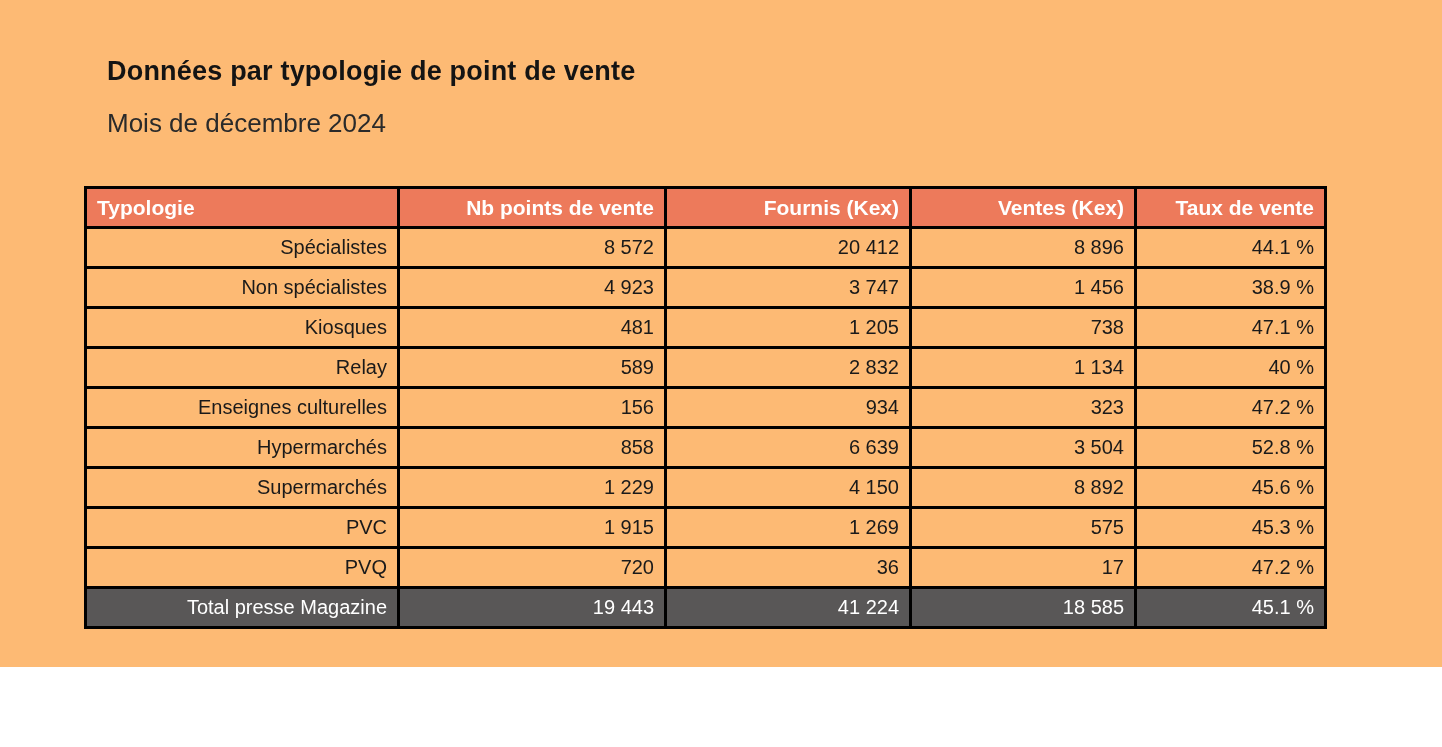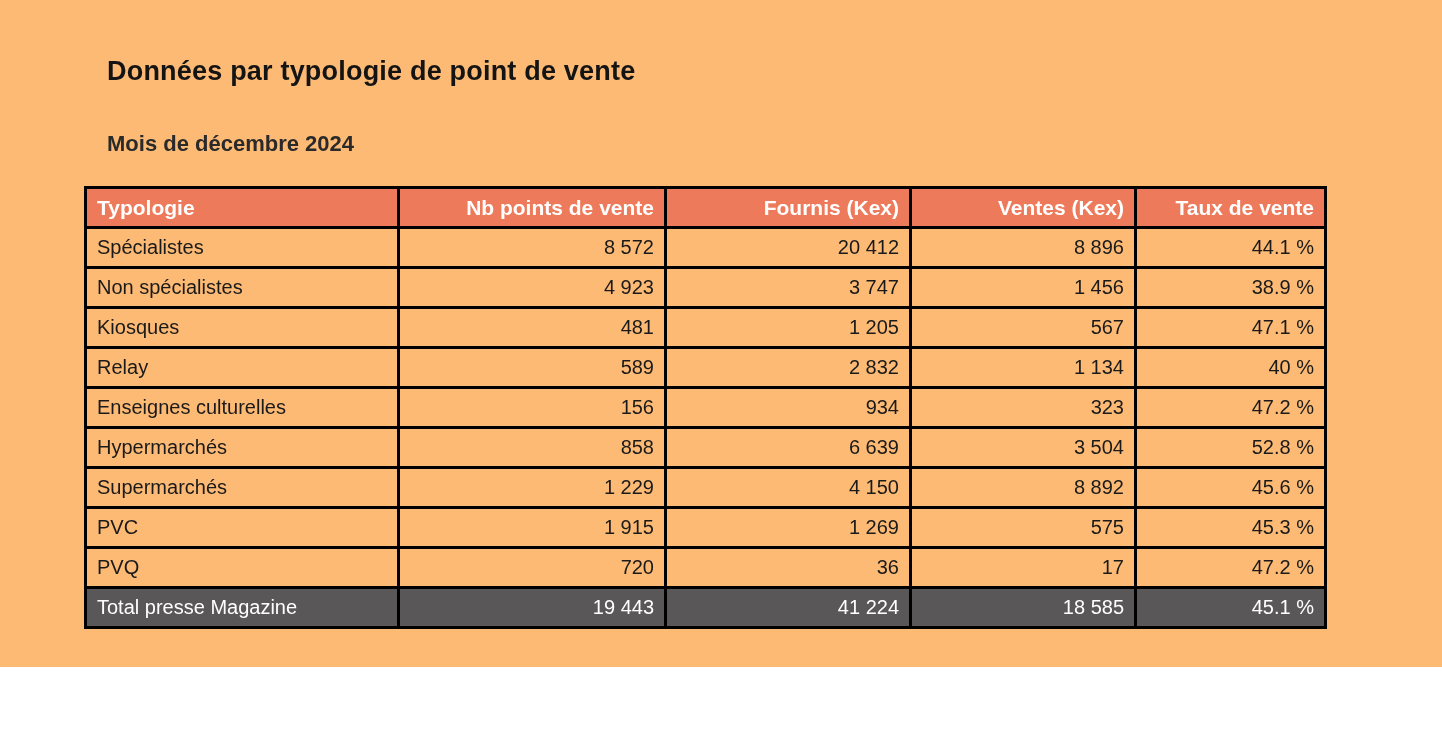--- a/index.html
+++ b/index.html
@@ -23,23 +23,23 @@
     top: 56px;
     margin: 0;
     font-size: 27px;
     font-weight: 700;
     letter-spacing: 0.2px;
     color: #141414;
   }
   .doc-subtitle {
     position: absolute;
     left: 107px;
-    top: 131px;
-    font-size: 22px;
-    font-weight: 700;
+    top: 108px;
+    font-size: 26px;
+    font-weight: 400;
     color: #2a2a2a;
   }
   table.data-table {
     position: absolute;
     left: 84px;
     top: 186px;
     width: 1240px;
     border-collapse: collapse;
     table-layout: fixed;
     font-size: 20px;
@@ -59,21 +59,21 @@
     overflow: hidden;
     white-space: nowrap;
   }
   table.data-table th {
     background: #ED7A5B;
     color: #ffffff;
     font-weight: 700;
     font-size: 21px;
   }
   table.data-table th.col-typologie { text-align: left; }
-  table.data-table td.col-typologie { text-align: left; }
+  table.data-table td.col-typologie { text-align: right; }
   table.data-table tr.total-row td {
     background: #595757;
     color: #ffffff;
     font-weight: 400;
   }
 </style>
 </head>
 <body>
 
 <div class="page">
@@ -111,21 +111,21 @@
         <td class="col-typologie">Non spécialistes</td>
         <td>4 923</td>
         <td>3 747</td>
         <td>1 456</td>
         <td>38.9 %</td>
       </tr>
       <tr>
         <td class="col-typologie">Kiosques</td>
         <td>481</td>
         <td>1 205</td>
-        <td>567</td>
+        <td>738</td>
         <td>47.1 %</td>
       </tr>
       <tr>
         <td class="col-typologie">Relay</td>
         <td>589</td>
         <td>2 832</td>
         <td>1 134</td>
         <td>40 %</td>
       </tr>
       <tr>

